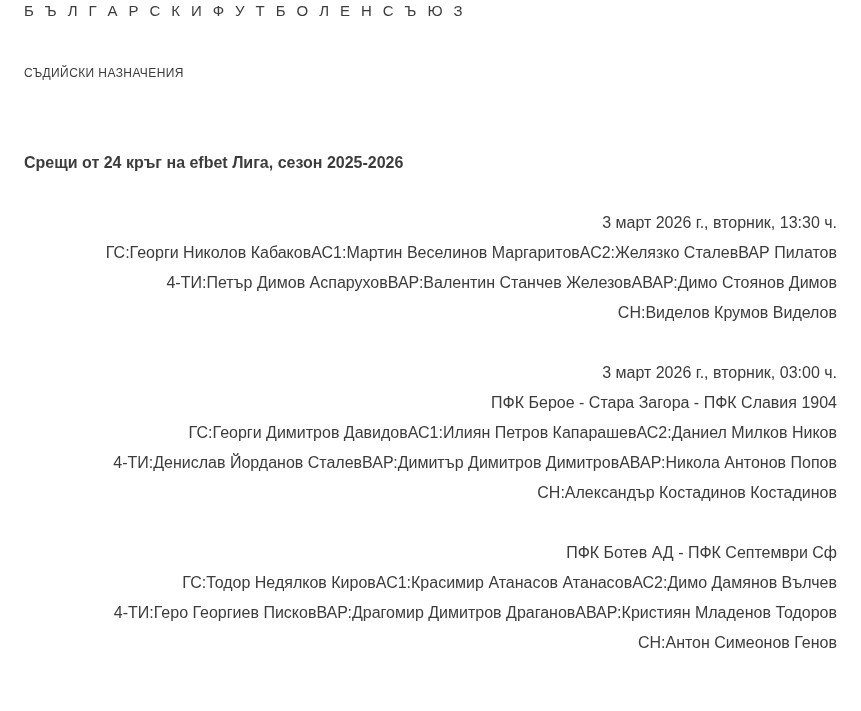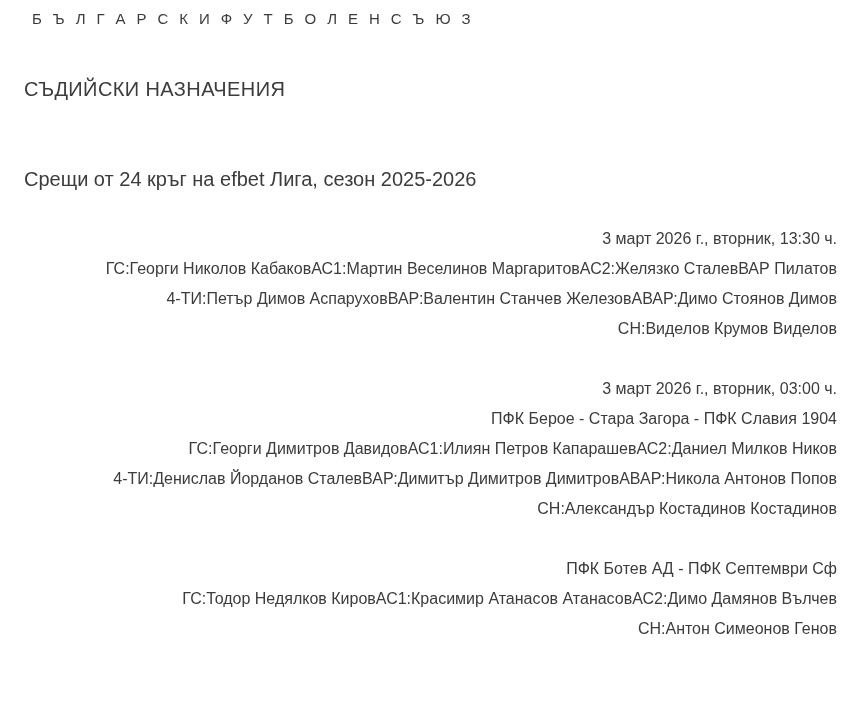--- a/index.html
+++ b/index.html
@@ -18,38 +18,39 @@
   }
   .page {
     padding: 0 24px;
     box-sizing: border-box;
     width: 861px;
   }
   .org-title {
     font-size: 15px;
     letter-spacing: 3.4px;
     color: #3c3c3c;
-    margin: 8px;
+    margin: 0;
     padding-top: 0;
     line-height: 22px;
     font-weight: 400;
   }
   .doc-title {
-    font-size: 20px;
+    font-size: 12px;
     letter-spacing: 0.4px;
     color: #3c3c3c;
     margin: 0;
     line-height: 30px;
     font-weight: 400;
     padding-top: 36px;
   }
   .intro {
     padding-top: 60px;
-    font-size: 20px;
+    font-size: 16px;
     line-height: 30px;
+    font-weight: bold;
   }
   .match-block {
     padding-top: 30px;
   }
   .line {
     font-size: 16px;
     line-height: 30px;
     color: #3c3c3c;
     white-space: pre-wrap;
     word-wrap: break-word;
@@ -78,16 +79,17 @@
     <div class="line">3 март 2026 г., вторник, 03:00 ч.</div>
     <div class="line">ПФК Берое - Стара Загора - ПФК Славия 1904</div>
     <div class="line">ГС:Георги Димитров ДавидовАС1:Илиян Петров КапарашевАС2:Даниел Милков Ников</div>
     <div class="line">4-ТИ:Денислав Йорданов СталевВАР:Димитър Димитров ДимитровАВАР:Никола Антонов Попов</div>
     <div class="line">СН:Александър Костадинов Костадинов</div>
   </div>
 
   <div class="match-block">
     <div class="line">ПФК Ботев АД - ПФК Септември Сф</div>
     <div class="line">ГС:Тодор Недялков КировАС1:Красимир Атанасов АтанасовАС2:Димо Дамянов Вълчев</div>
+    <div class="line">4-ТИ:Геро Георгиев ПисковВАР:Драгомир Димитров ДрагановАВАР:Кристиян Младенов Тодоров</div>
     <div class="line">СН:Антон Симеонов Генов</div>
   </div>
 
 </div>
 
 </body></html>

